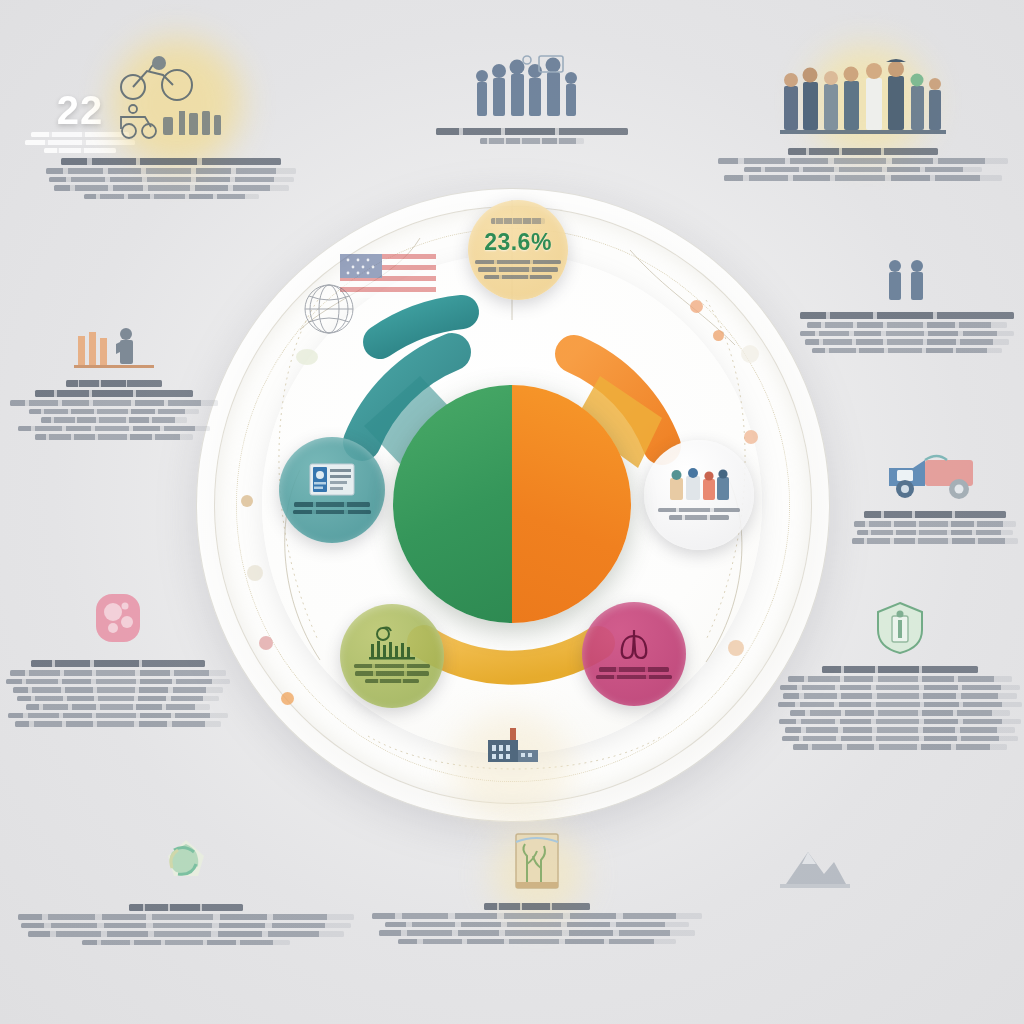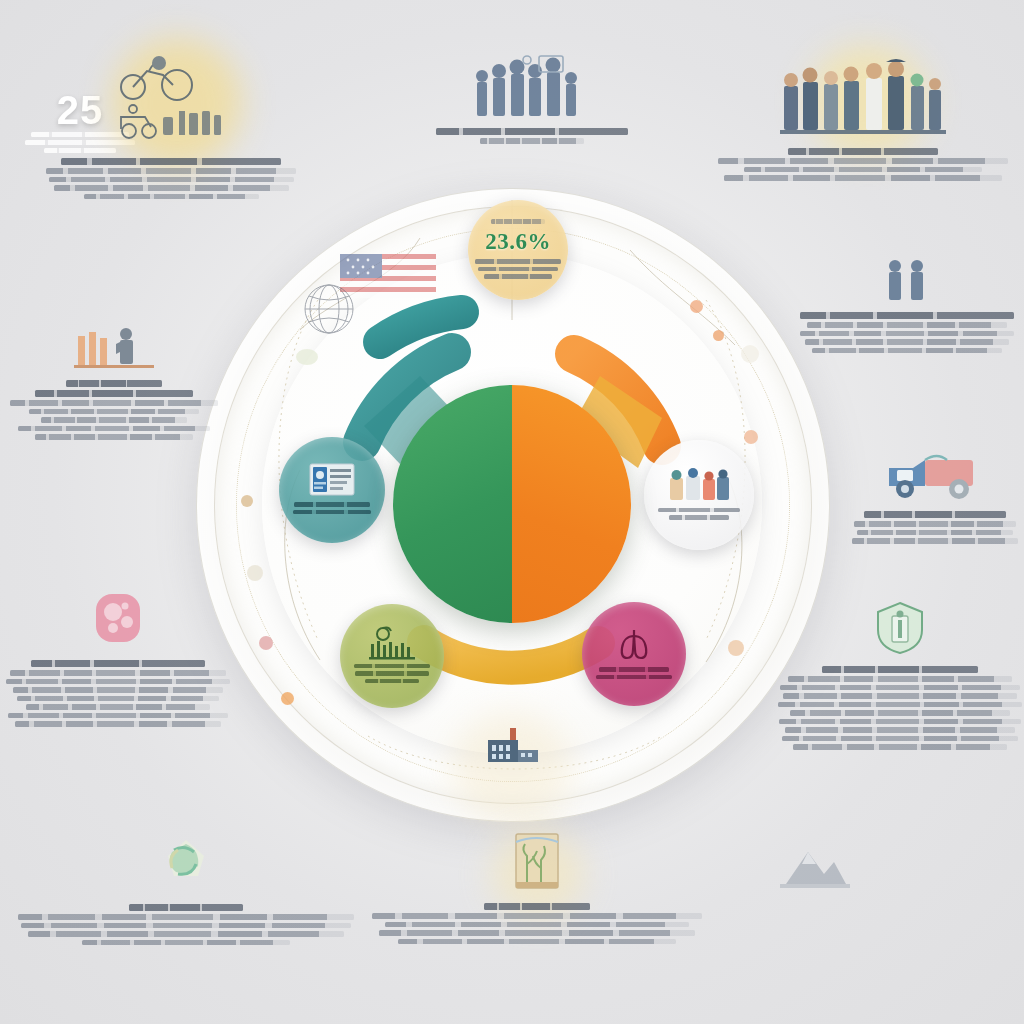--- a/index.html
+++ b/index.html
@@ -135,21 +135,21 @@
   #wb-magenta{left:582px;top:602px;width:104px;height:104px;
     background:radial-gradient(circle at 36% 28%, rgba(206,80,132,.93), rgba(182,52,108,.9));}
   #wb-magenta .cap .ln{background:linear-gradient(90deg,
       rgba(70,10,40,.55) 0 24%, rgba(70,10,40,.14) 24% 28%,
       rgba(70,10,40,.52) 28% 66%, rgba(70,10,40,.14) 66% 70%,
       rgba(70,10,40,.55) 70% 100%);}
 
   #wb-amber-top{left:468px;top:200px;width:100px;height:100px;
     background:radial-gradient(circle at 38% 28%, rgba(246,222,168,.95), rgba(238,206,136,.9));}
   #wb-amber-top .pct{font-size:23px;font-weight:700;color:#2f8c55;letter-spacing:.5px;
-    text-shadow:0 1px 2px rgba(255,255,255,.6);filter:blur(.3px);font-family:Liberation Serif, serif;}
+    text-shadow:0 1px 2px rgba(255,255,255,.6);filter:blur(.3px);}
   #wb-amber-top .cap{width:86%;margin-top:4px;}
   #wb-amber-top .cap .ln{background:linear-gradient(90deg,
       rgba(60,80,110,.55) 0 22%, rgba(60,80,110,.14) 22% 26%,
       rgba(60,80,110,.52) 26% 64%, rgba(60,80,110,.14) 64% 68%,
       rgba(60,80,110,.55) 68% 100%);}
 
   
   .node{position:absolute;border-radius:50%;filter:blur(.6px);opacity:.75;}
 
   
@@ -348,21 +348,21 @@
     <div class="cap ptext">
       <span class="ln" style="width:92%"></span>
       <span class="ln" style="width:100%"></span>
     </div>
   </div>
 
   <div id="core">
     <div class="half-l"></div>
     <div class="half-r"></div>
   </div>
-  <div id="core-num">25</div>
+  <div id="core-num">22</div>
   <div id="core-num-sub" class="ptext">
     <span class="ln" style="width:82%"></span>
     <span class="ln" style="width:92%"></span>
     <span class="ln" style="width:60%"></span>
   </div>
 
 
   <div style="position:absolute;left:462px;top:726px;width:100px;text-align:center;">
     <div class="glow" style="left:-10px;top:-14px;width:120px;height:110px;background:#f3e7c8;opacity:.45"></div>
     <svg width="56" height="40" style="position:relative;opacity:.9">

